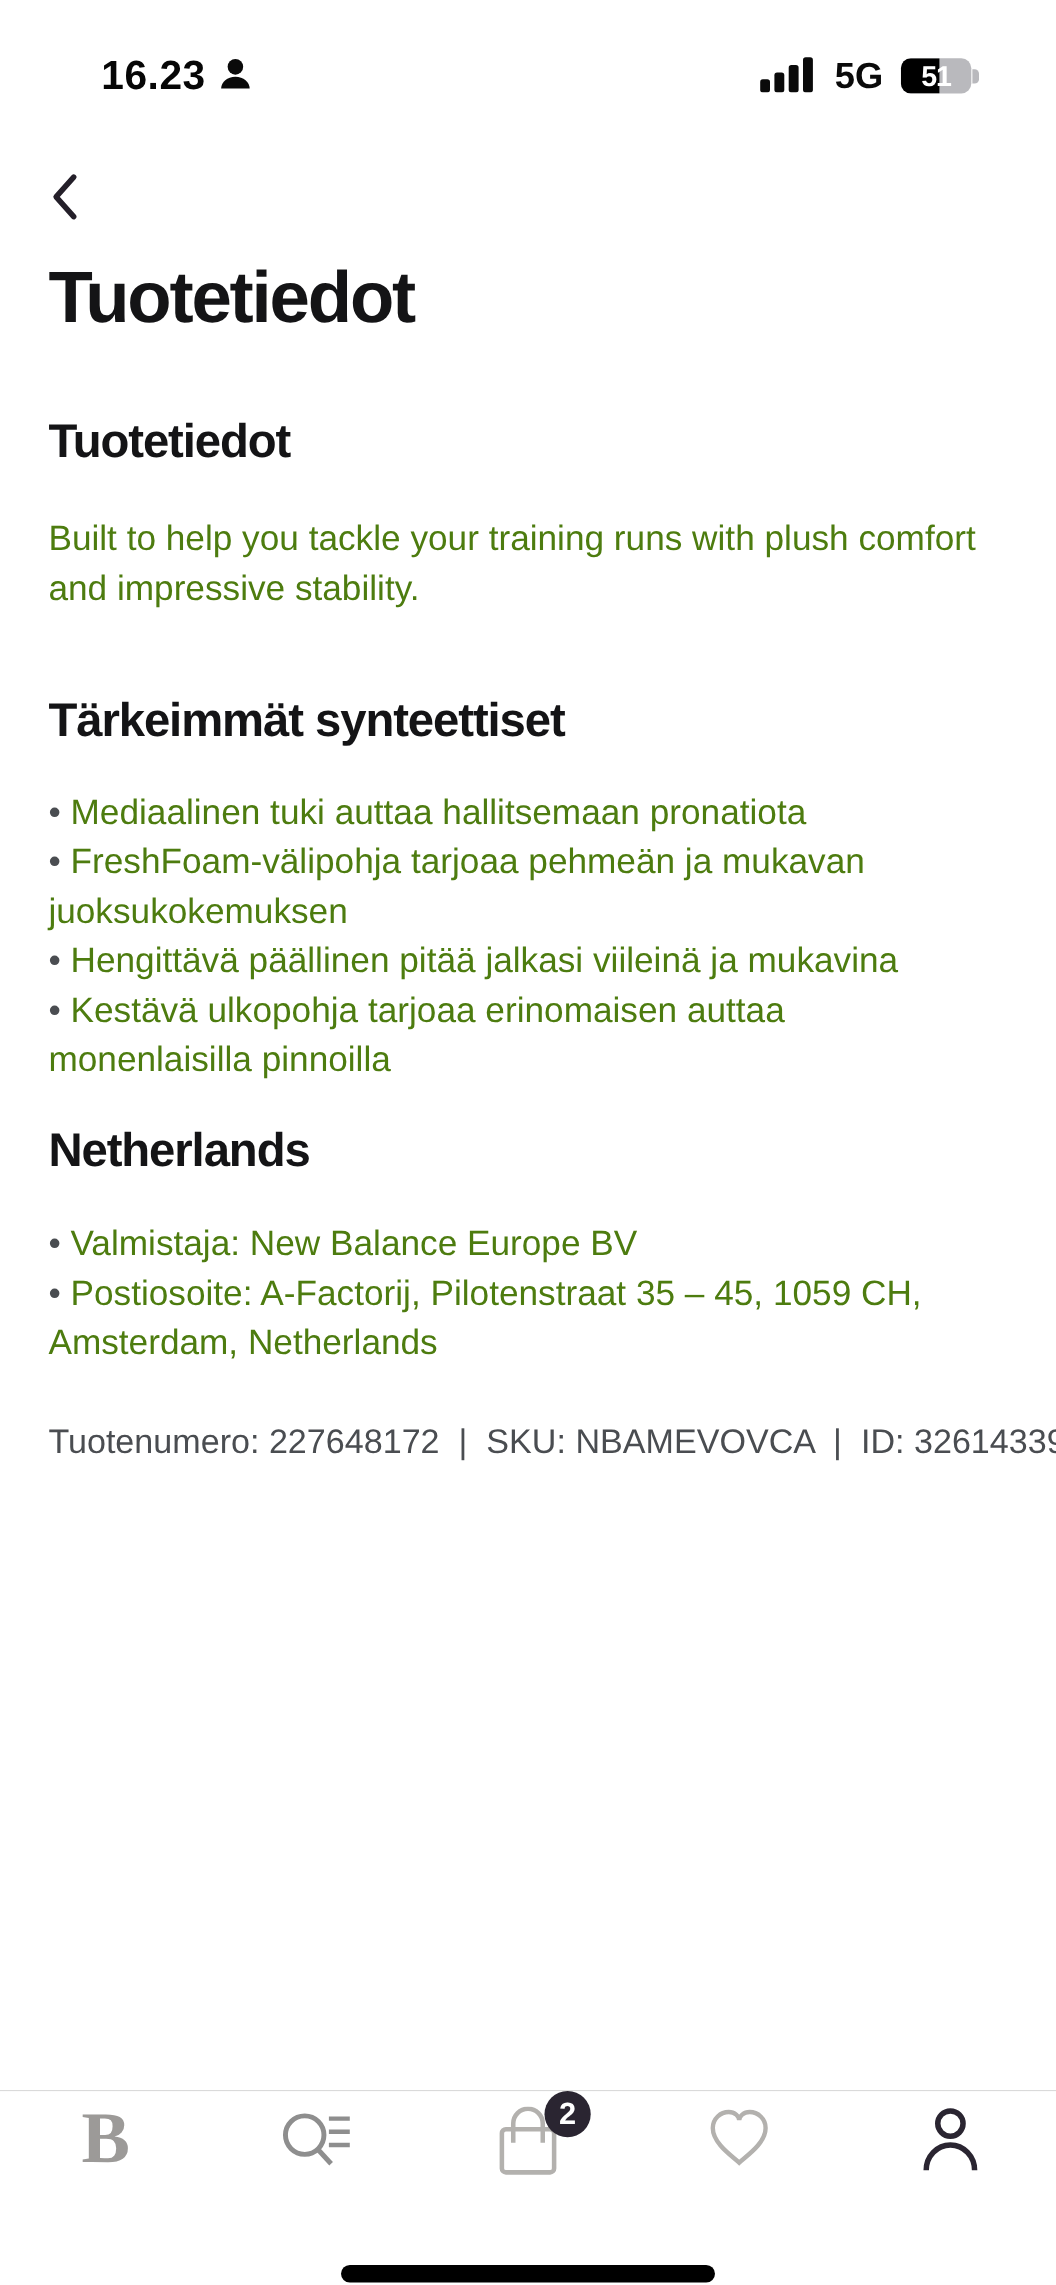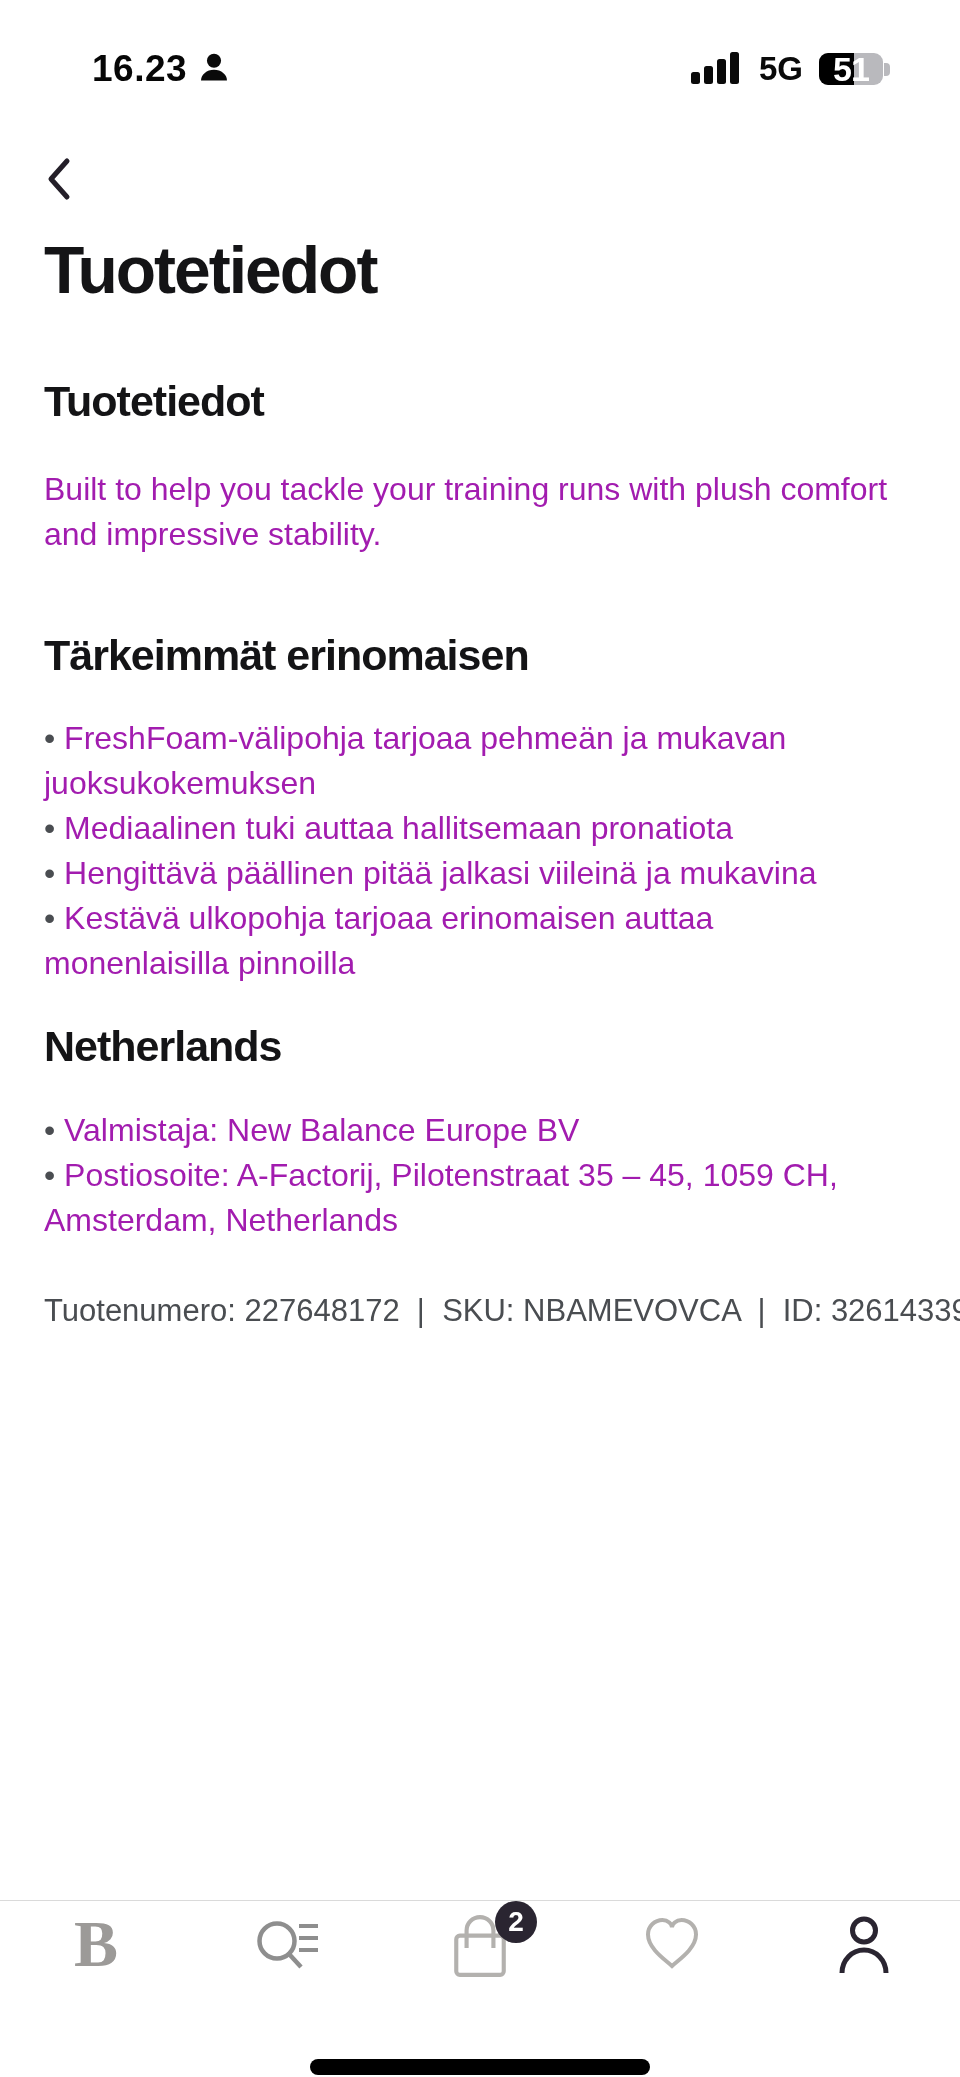--- a/index.html
+++ b/index.html
@@ -11,35 +11,35 @@
   .status-bar { height:100px; display:flex; align-items:center; justify-content:space-between;
                 padding:14px 70px 0 92px; }
   .sb-left { display:flex; align-items:center; gap:12px; }
   .sb-time { font-size:37px; font-weight:700; color:#060606; letter-spacing:.5px; }
   .sb-right { display:flex; align-items:center; gap:16px; }
   .sb-5g { font-size:33px; font-weight:600; color:#0a0a0a; }
   .battery { display:flex; align-items:center; }
   .battery-body { position:relative; width:64px; height:32px; border-radius:9px; overflow:hidden; background:#b9b9bd; }
   .battery-fill { position:absolute; left:0; top:0; bottom:0; background:#000; }
   .battery-num { position:absolute; inset:0; display:flex; align-items:center; justify-content:center;
-                 color:#fff; font-size:34px; font-weight:700; letter-spacing:-1px; }
+                 color:#fff; font-size:26px; font-weight:700; letter-spacing:-1px; }
   .battery-nub { width:6px; height:13px; background:#b9b9bd; border-radius:0 4px 4px 0; margin-left:1px; }
 
   
   .back-btn { display:block; background:none; border:none; margin:45px 0 0 40px; width:36px; height:44px; cursor:pointer; }
   h1.page-title { margin:36px 44px 0; font-size:66px; line-height:66px; font-weight:700;
                   letter-spacing:-2px; color:#141416; }
 
   
   main { padding:0 44px; }
   h2.sec { font-size:43px; line-height:48px; font-weight:700; letter-spacing:-1px; color:#141416; }
   .mt-sec  { margin-top:74px; }
   .mt-sec2 { margin-top:36px; }
   .mt-sec3 { margin-top:69px; }
-  p.body-text, p.bullet { font-size:32px; line-height:45px; color:#a21caf; max-width:860px; }
+  p.body-text, p.bullet { font-size:32px; line-height:45px; color:#4d7c0f; max-width:860px; }
   p.body-text { margin-top:42px; }
   .bullets { margin-top:37px; }
   .bullets-tight { margin-top:38px; }
   p.bullet::before { content:"\2022\00a0"; color:#4a4d51; }
   p.ids { margin-top:50px; font-size:31px; color:#4a4d51; white-space:pre; }
 
   
   nav.tabbar { position:absolute; left:0; right:0; bottom:0; height:189px; background:#fff;
                border-top:1px solid #dadada; display:flex; }
   .tab { flex:1; display:flex; justify-content:center; align-items:flex-start; padding-top:14px;
@@ -95,24 +95,24 @@
     </span>
   </button>
 
   <h1 class="page-title">Tuotetiedot</h1>
 
   <main>
 
     <h2 class="sec mt-sec">Tuotetiedot</h2>
     <p class="body-text">Built to help you tackle your training runs with plush comfort and impressive stability.</p>
 
-    <h2 class="sec mt-sec">Tärkeimmät erinomaisen</h2>
+    <h2 class="sec mt-sec">Tärkeimmät synteettiset</h2>
     <div class="bullets">
+      <p class="bullet">Mediaalinen tuki auttaa hallitsemaan pronatiota</p>
       <p class="bullet">FreshFoam-välipohja tarjoaa pehmeän ja mukavan juoksukokemuksen</p>
-      <p class="bullet">Mediaalinen tuki auttaa hallitsemaan pronatiota</p>
       <p class="bullet">Hengittävä päällinen pitää jalkasi viileinä ja mukavina</p>
       <p class="bullet">Kestävä ulkopohja tarjoaa erinomaisen auttaa monenlaisilla pinnoilla</p>
     </div>
 
     <h2 class="sec mt-sec2">Netherlands</h2>
 
     <div class="bullets-tight">
       <p class="bullet">Valmistaja: New Balance Europe BV</p>
       <p class="bullet">Postiosoite: A-Factorij, Pilotenstraat 35 – 45, 1059 CH, Amsterdam, Netherlands</p>
     </div>

